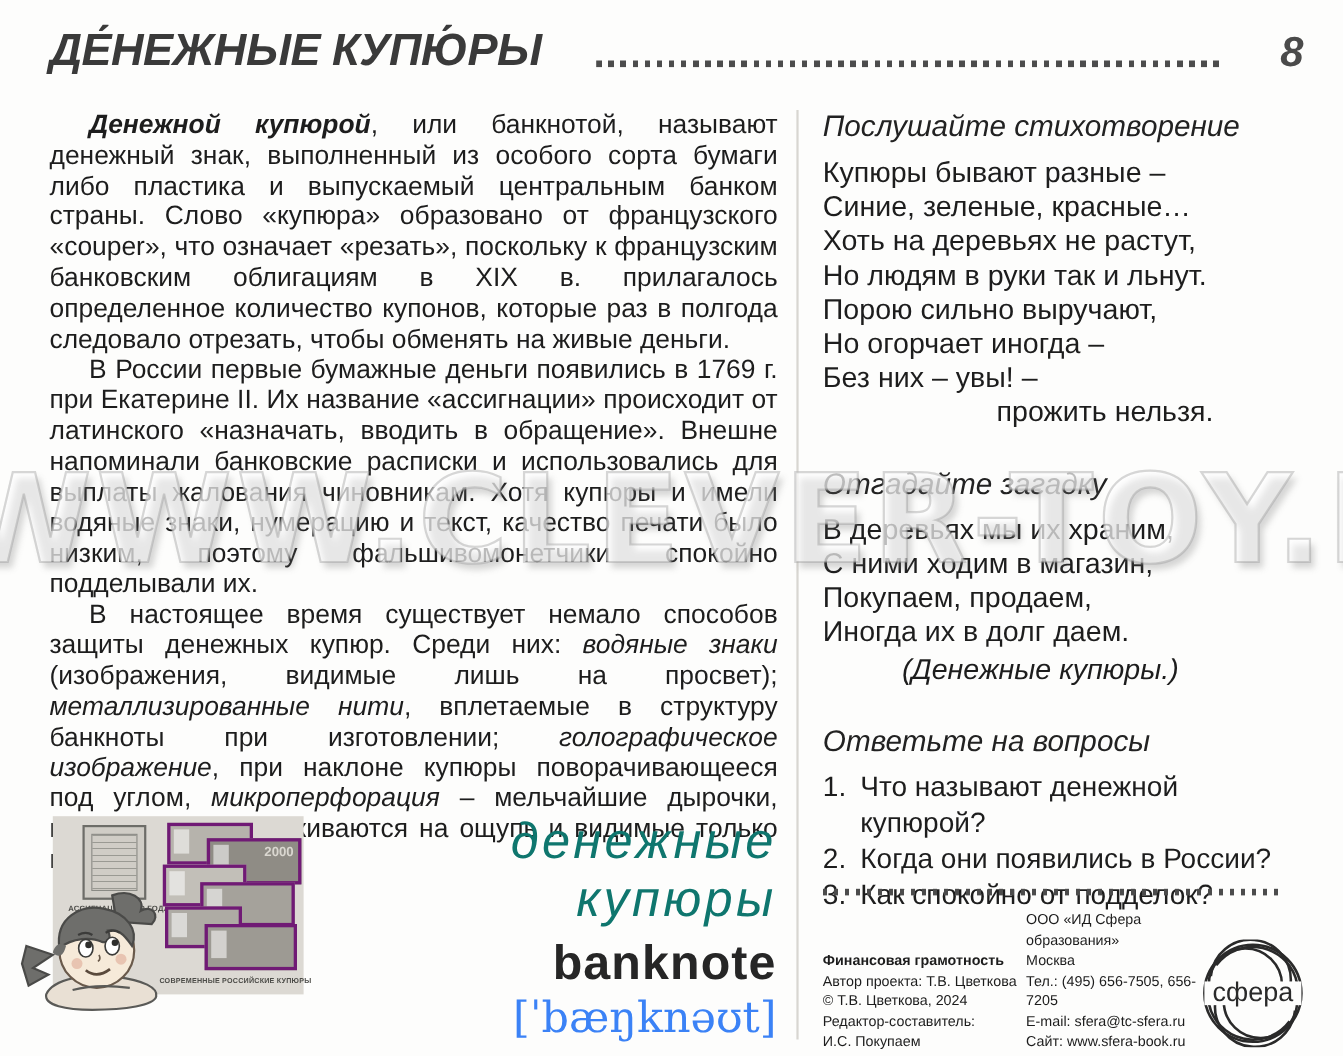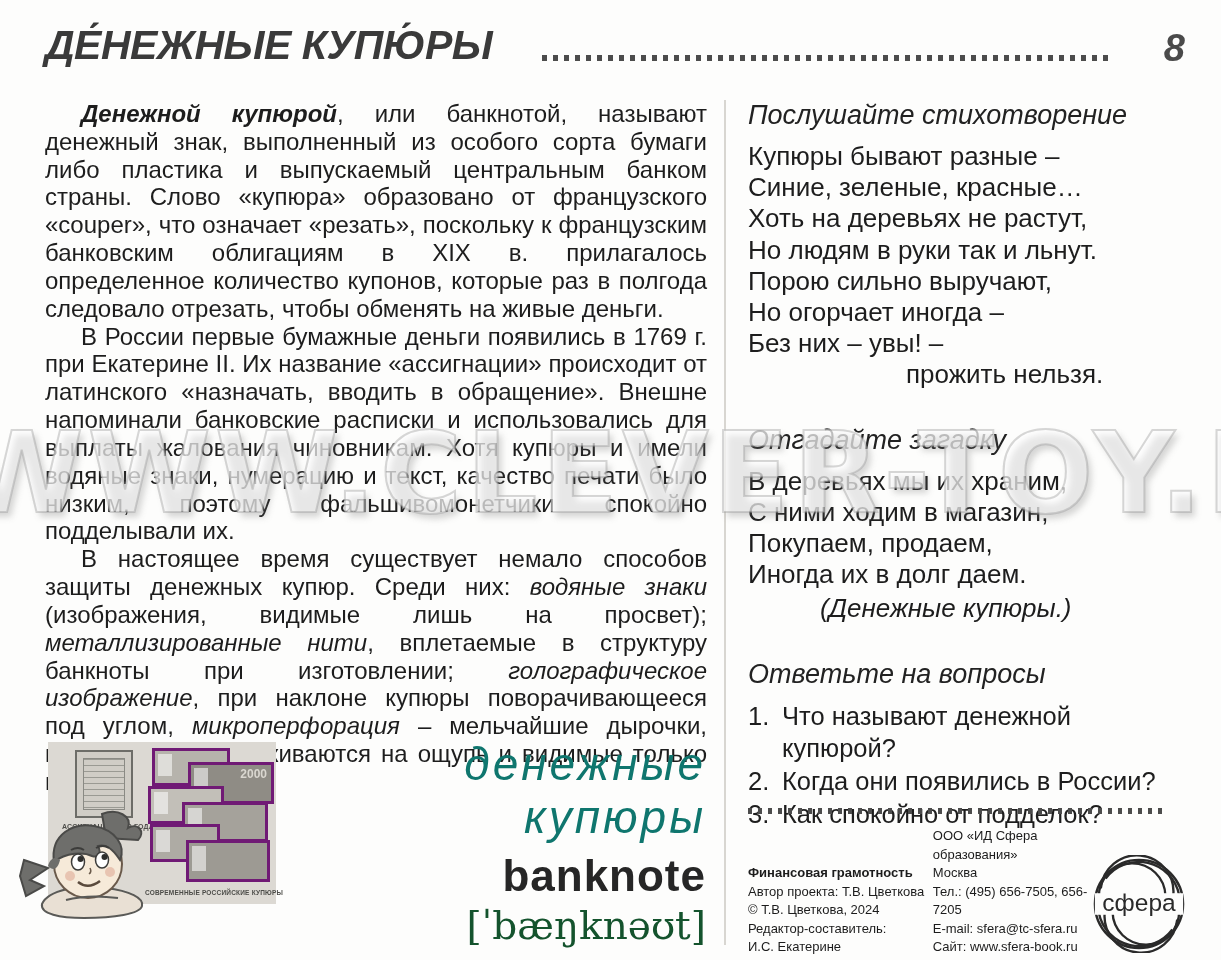--- a/index.html
+++ b/index.html
@@ -69,21 +69,21 @@
   .notes-caption{position:absolute;left:-14px;bottom:2px;width:160px;font-size:6.5px;font-weight:bold;
     color:#4c4c48;text-align:center;white-space:nowrap;letter-spacing:.2px;}
   .girl{position:absolute;left:-34px;top:66px;width:158px;height:112px;}
 
   
   .vocab{position:absolute;left:298px;top:738px;width:408px;text-align:right;}
   .handwritten{font-family:Liberation Sans, sans-serif;font-style:italic;font-size:46px;line-height:1.15;
     color:#0f766e;letter-spacing:3px;}
   .word{font-family:"Liberation Sans", sans-serif;font-weight:bold;font-size:44px;line-height:1.1;
     color:#262626;margin-top:8px;letter-spacing:1px;}
-  .transcription{font-family:"DejaVu Serif", serif;font-size:39px;line-height:1.15;color:#14532d;margin-top:4px;}
+  .transcription{font-family:"DejaVu Serif", serif;font-size:39px;line-height:1.15;color:#3b82f6;margin-top:4px;}
 
   
   .watermark{
     position:absolute;left:-40px;top:408px;width:1320px;z-index:6;pointer-events:none;
     font-family:"DejaVu Sans", sans-serif;font-weight:bold;font-size:112px;letter-spacing:4px;
     white-space:nowrap;
     color:rgba(255,255,255,0.42);
     -webkit-text-stroke:2px rgba(150,150,150,0.38);
     text-shadow:4px 5px 6px rgba(110,110,110,0.28), -1px -1px 1px rgba(255,255,255,0.5);
   }
@@ -200,21 +200,21 @@
 </div>
 
 <div class="footer">
   <div class="footer-dots"></div>
   <div class="footer-cols">
     <div class="fcol fcol1">
       <div class="fbold">Финансовая грамотность</div>
       <div>Автор проекта: Т.В. Цветкова</div>
       <div>© Т.В. Цветкова, 2024</div>
       <div>Редактор-составитель:</div>
-      <div>И.С. Екатерине</div>
+      <div>И.С. Покупаем</div>
     </div>
     <div class="fcol fcol2">
       <div>ООО «ИД Сфера образования»</div>
       <div>Москва</div>
       <div>Тел.: (495) 656-7505, 656-7205</div>
       <div>E-mail: sfera@tc-sfera.ru</div>
       <div>Сайт: www.sfera-book.ru</div>
     </div>
     <div class="logo-wrap">
       <svg width="98" height="98" viewBox="0 0 100 100" xmlns="http://www.w3.org/2000/svg">

